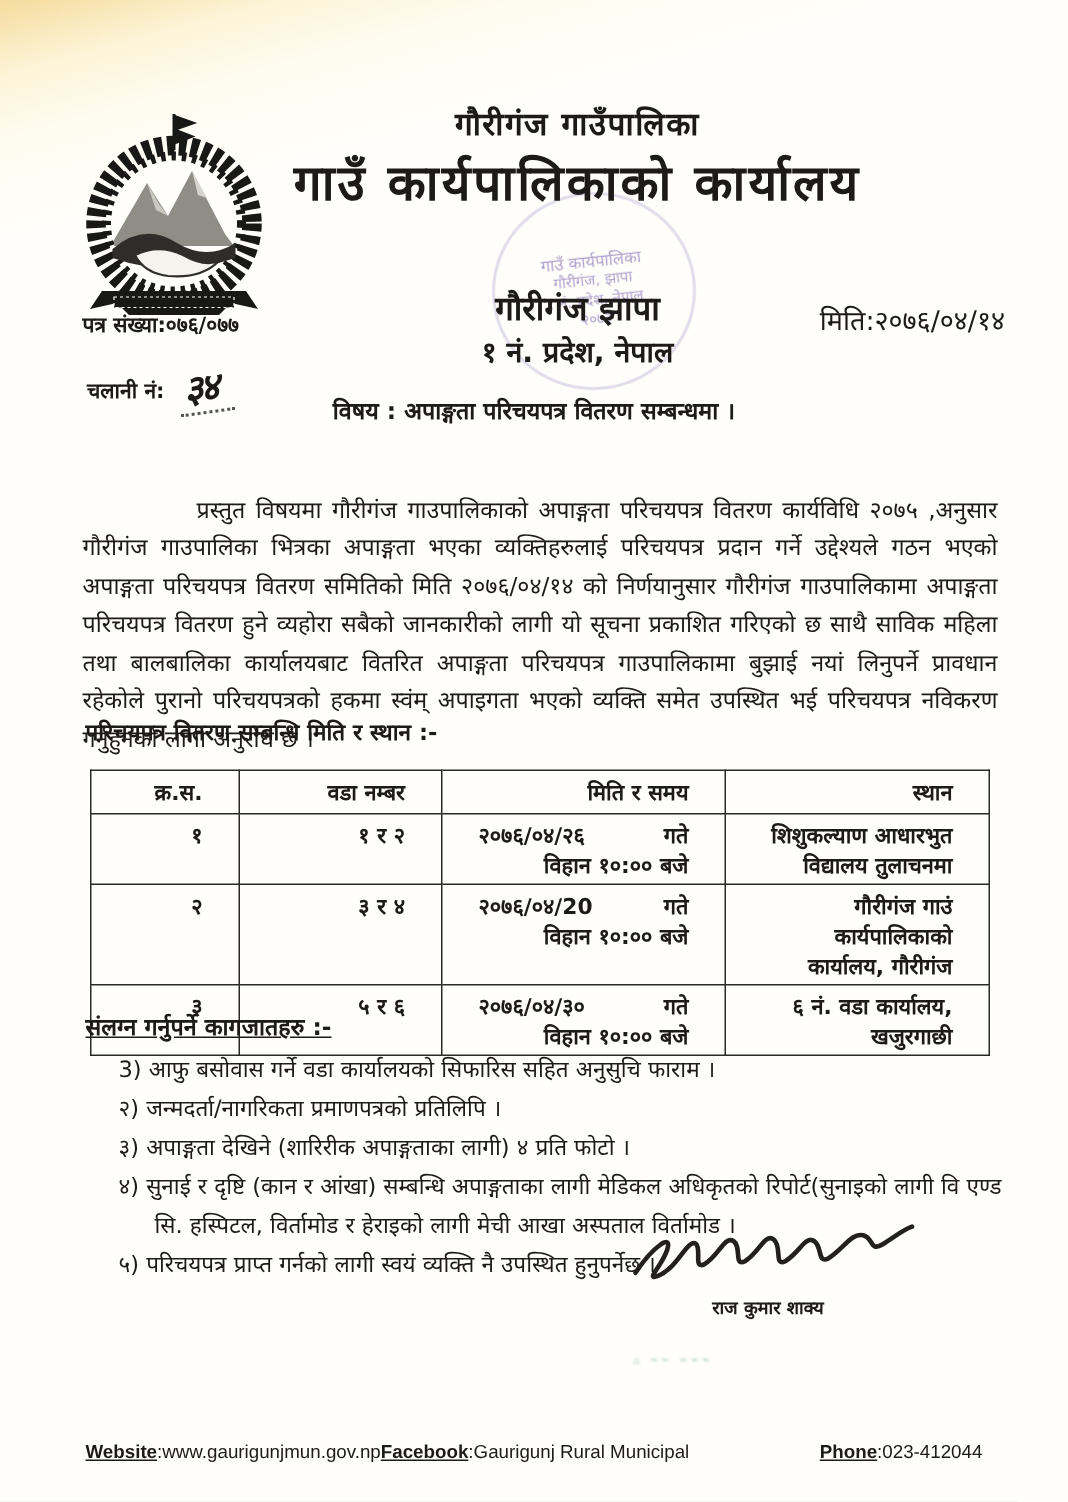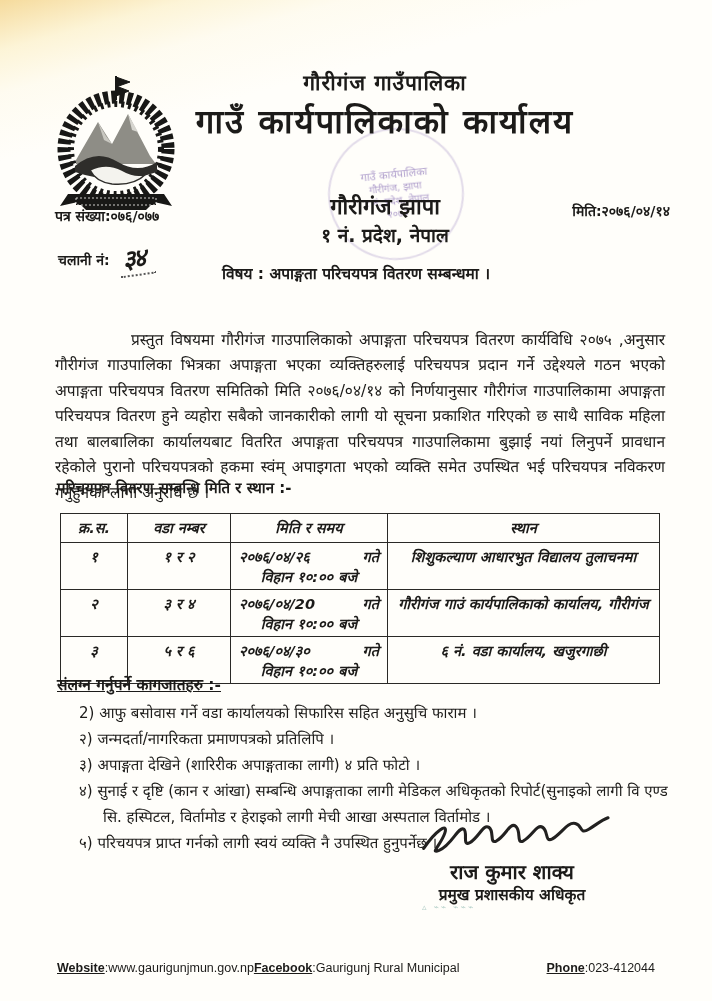--- a/index.html
+++ b/index.html
@@ -37,21 +37,21 @@
     color:rgba(110,80,165,0.55);
     font-size:10px;line-height:13px;text-align:center;
     display:flex;flex-direction:column;justify-content:center;
     transform:rotate(-6deg);
     filter:blur(0.4px);
     pointer-events:none;
   }
   .stamp-header .s1{font-size:11px;}
   
   .meta-left{position:absolute;left:55px;top:206px;font-size:14px;font-weight:bold;}
-  .meta-date{position:absolute;right:42px;top:201px;font-size:14px;font-weight:bold;}
+  .meta-date{position:absolute;right:42px;top:201px;font-size:18px;font-weight:normal;}
   .chalani{position:absolute;left:58px;top:238px;font-size:14px;font-weight:bold;}
   .chalani .hand{
     display:inline-block;font-size:25px;font-weight:bold;font-style:italic;
     transform:rotate(-8deg) translateY(2px);letter-spacing:-2px;
     border-bottom:2px dotted #555;padding:0 10px 0 4px;margin-left:8px;
   }
   
   .subject{position:absolute;left:0;width:100%;top:262px;text-align:center;
     font-size:15.5px;font-weight:600;}
   
@@ -60,39 +60,38 @@
     font-size:15.5px;line-height:25.5px;text-align:justify;text-indent:76px;
     font-weight:500;
   }
   
   .sched-heading{position:absolute;left:57px;top:477px;font-size:15px;font-weight:bold;}
   table.sched{
     position:absolute;left:60px;top:513px;width:600px;
     border-collapse:collapse;font-size:14.5px;
   }
   table.sched th,table.sched td{
-    border:1.6px solid #2a2926;padding:3px 8px;vertical-align:top;text-align:center;
+    border:1.6px solid #2a2926;padding:3px 24px;vertical-align:top;text-align:right;
     font-weight:600;
-    font-style:italic;
   }
   table.sched th{font-weight:bold;height:22px;}
   table.sched td{height:40px;}
   .col-sn{width:50px;}
   .col-ward{width:86px;}
   .col-date{width:140px;}
   .date-line1{display:flex;justify-content:space-between;}
   
   .docs{position:absolute;left:57px;top:672px;width:615px;font-size:15px;line-height:26px;font-weight:500;}
   .docs-heading{font-weight:bold;text-decoration:underline;font-size:15.5px;margin-bottom:2px;}
   .docs ol{margin:0;padding:0;list-style:none;}
   .docs li{padding-left:46px;text-indent:-24px;}
   
   .sign-block{position:absolute;right:70px;top:812px;width:260px;text-align:center;}
   .sign-scribble{height:48px;}
-  .sign-name{font-size:20px;font-weight:600;line-height:24px;}
+  .sign-name{font-size:12px;font-weight:600;line-height:24px;}
   .sign-title{font-size:15.5px;font-weight:600;line-height:23px;}
   .stamp-footer{
     position:absolute;right:160px;top:902px;width:130px;height:16px;
     color:rgba(70,140,130,0.4);font-size:9px;letter-spacing:2px;
     filter:blur(0.6px);text-align:left;pointer-events:none;
   }
   
   .footer{position:absolute;left:57px;bottom:26px;width:610px;font-size:12.5px;
     font-family:"Liberation Sans","DejaVu Sans",sans-serif;display:flex;}
   .footer b{font-weight:bold;text-decoration:underline;}
@@ -202,36 +201,35 @@
           <div>विहान १०:०० बजे</div>
         </td>
         <td>६ नं. वडा कार्यालय, खजुरगाछी</td>
       </tr>
     </tbody>
   </table>
 
   <div class="docs">
     <div class="docs-heading">संलग्न गर्नुपर्ने कागजातहरु :-</div>
     <ol>
-      <li>2) आफु बसोवास गर्ने वडा कार्यालयको सिफारिस सहित अनुसुचि फाराम ।</li>
+      <li>3) आफु बसोवास गर्ने वडा कार्यालयको सिफारिस सहित अनुसुचि फाराम ।</li>
       <li>२) जन्मदर्ता/नागरिकता प्रमाणपत्रको प्रतिलिपि ।</li>
       <li>३) अपाङ्गता देखिने (शारिरीक अपाङ्गताका लागी) ४ प्रति फोटो ।</li>
       <li>४) सुनाई र दृष्टि (कान र आंखा) सम्बन्धि अपाङ्गताका लागी मेडिकल अधिकृतको रिपोर्ट(सुनाइको लागी वि एण्ड सि. हस्पिटल, विर्तामोड र हेराइको लागी मेची आखा अस्पताल विर्तामोड ।</li>
       <li>५) परिचयपत्र प्राप्त गर्नको लागी स्वयं व्यक्ति नै उपस्थित हुनुपर्नेछ ।</li>
     </ol>
   </div>
 
   <div class="sign-block">
     <div class="sign-scribble">
       <svg viewBox="0 0 220 50" width="220" height="48">
         <path d="M18 38 C30 20 44 10 40 22 C36 34 24 44 34 40 C48 34 54 14 60 18 C64 22 58 36 66 32 C76 26 80 12 86 16 C92 20 86 34 94 30 C104 24 108 10 114 15 C120 20 114 34 122 30 C132 24 136 12 142 16 C148 20 144 32 152 28 C162 22 168 10 176 12 C184 14 180 24 190 18 C198 13 204 8 210 6" fill="none" stroke="#222120" stroke-width="3.2" stroke-linecap="round" stroke-linejoin="round"></path>
       </svg>
     </div>
     <div class="sign-name">राज कुमार शाक्य</div>
-    <div class="sign-title">प्रमुख प्रशासकीय अधिकृत</div>
   </div>
   <div class="stamp-footer">▵ ⌁⌁ ⌁⌁⌁</div>
 
   <div class="footer">
     <span><b>Website</b><span>:www.gaurigunjmun.gov.np</span></span>
     <span><b>Facebook</b><span>:Gaurigunj Rural Municipal</span></span>
     <span class="f-phone"><b>Phone</b><span>:023-412044</span></span>
   </div>
 </div>
 

